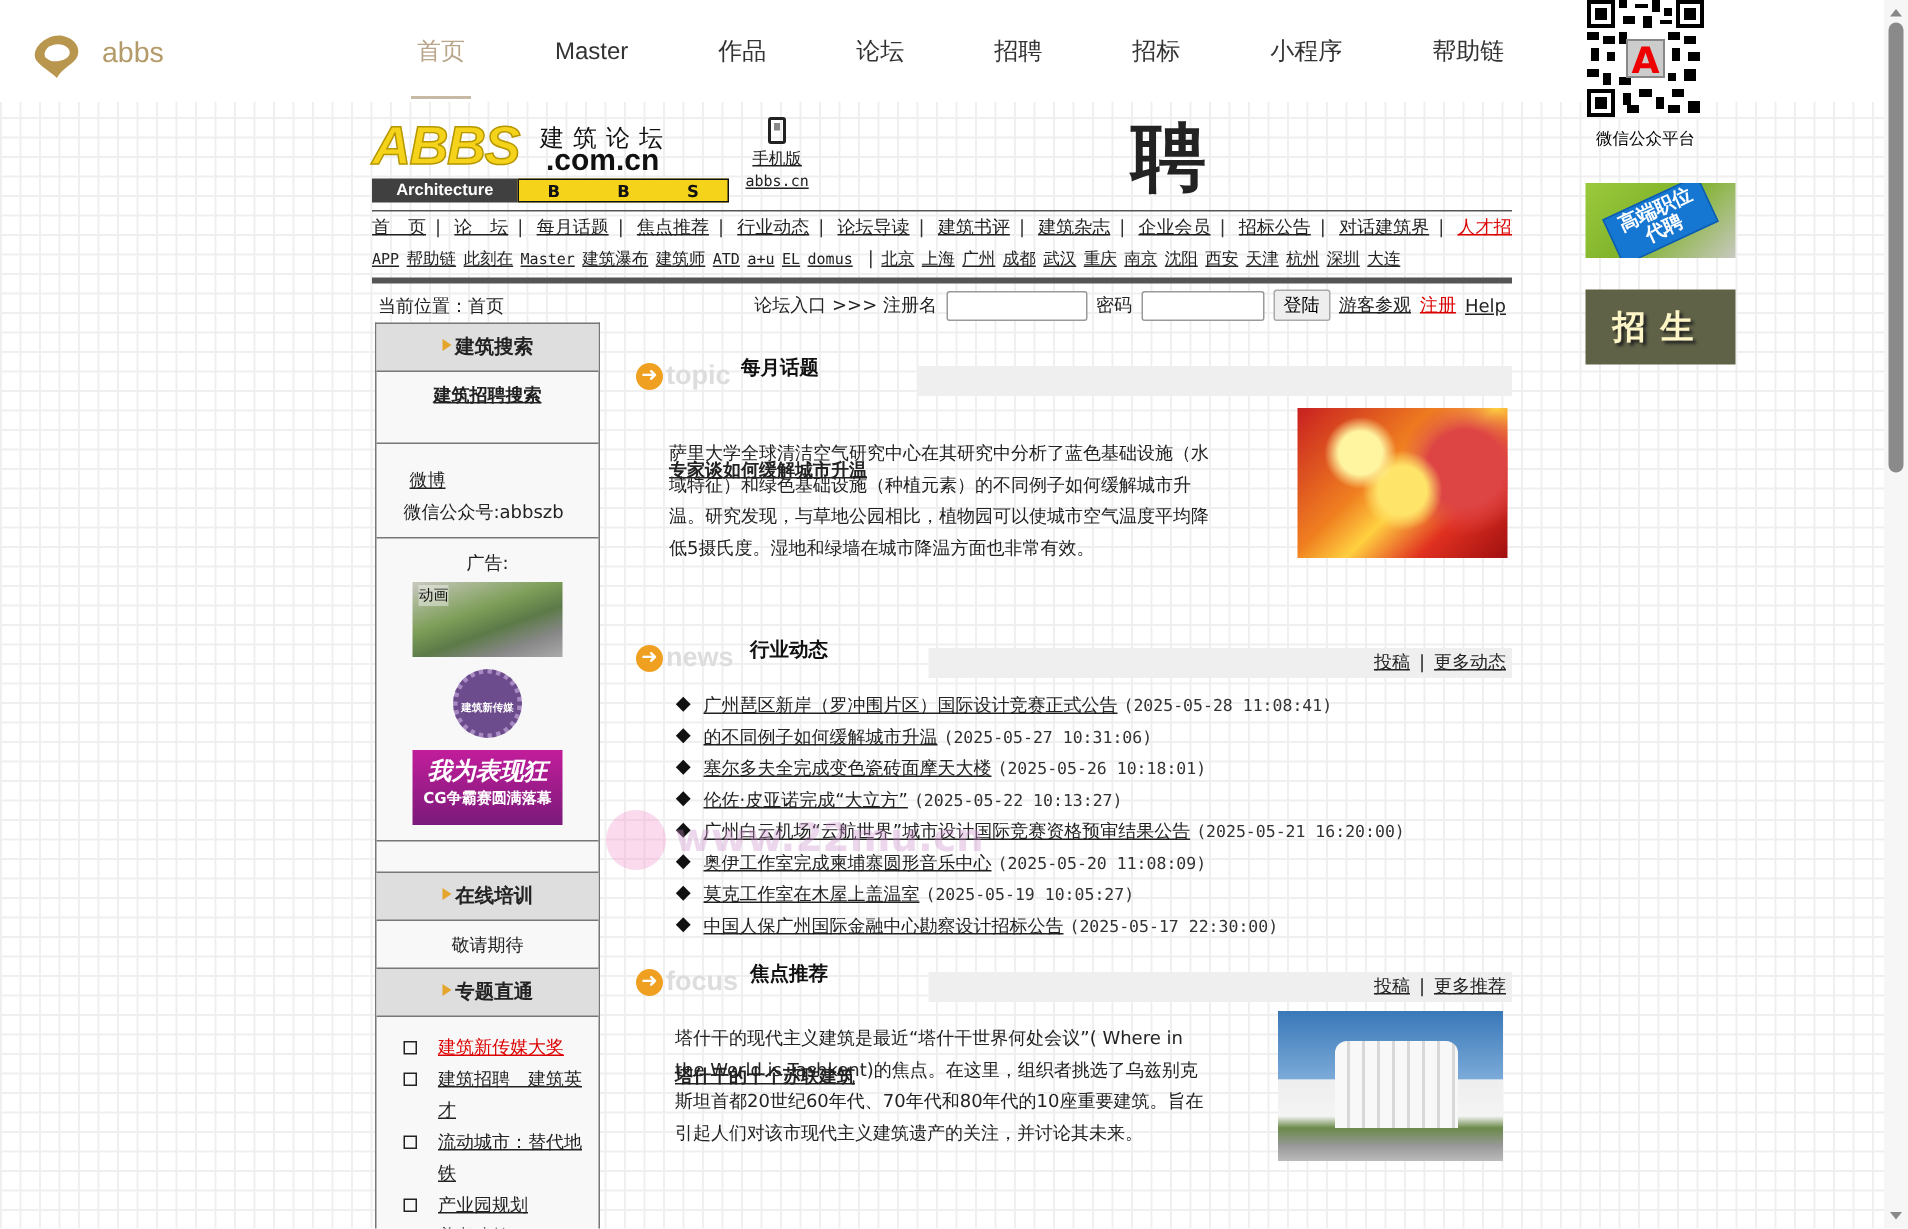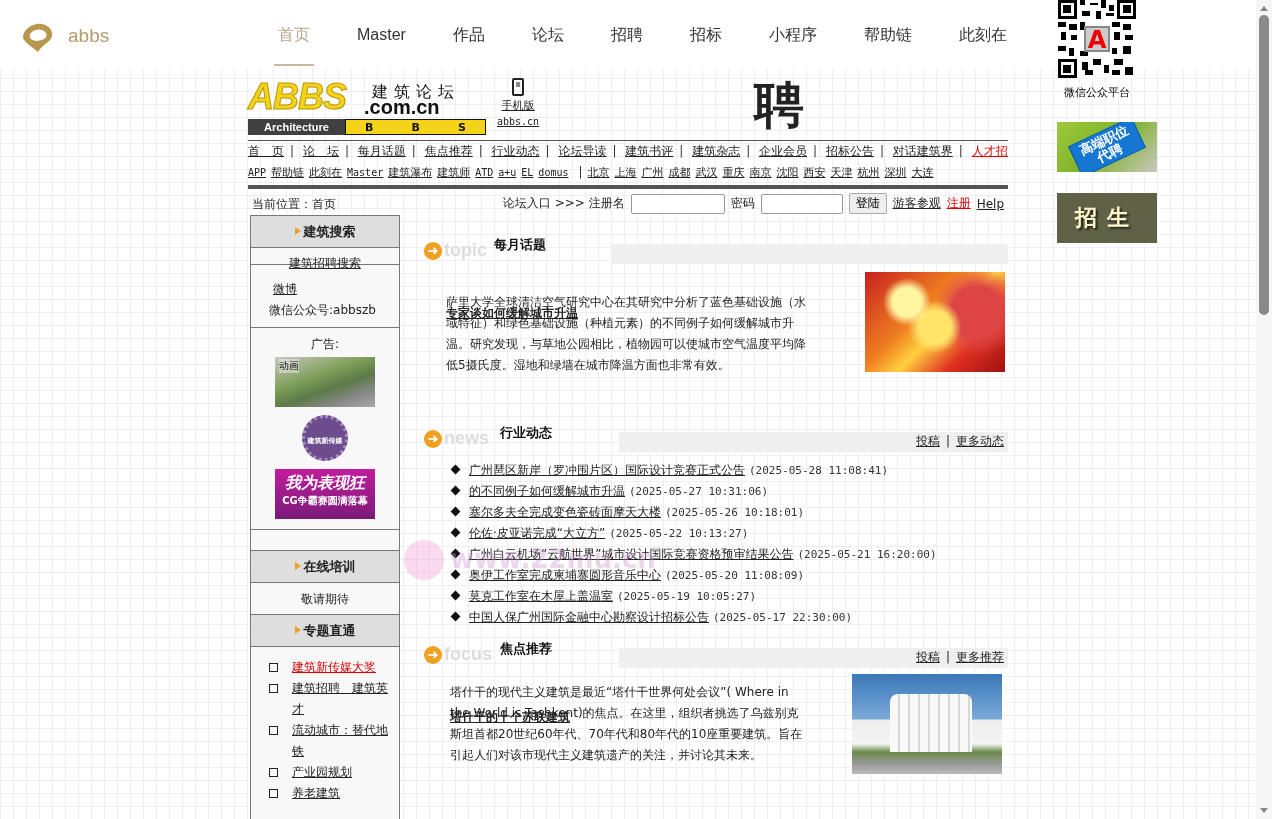--- a/index.html
+++ b/index.html
@@ -15,21 +15,21 @@
     background-size: 13px 13px;
     position: relative;
   }
   a { color: #222; text-decoration: underline; }
 
   
   .topbar { position: absolute; left: 0; top: 0; width: 1256px; height: 68px; background: #fff; }
   .brand { position: absolute; left: 18px; top: 18px; display: flex; align-items: center; gap: 10px; }
   .brand-logo { width: 40px; height: 36px; }
   .brand-name { color: #b39b6a; font-size: 19px; font-family: "Liberation Sans", sans-serif; }
-  .mainnav { position: absolute; left: 262px; top: 0; height: 68px; display: flex; }
+  .mainnav { position: absolute; left: 262px; top: 0; height: 68px; display: flex; gap: 13px; }
   .mainnav .item { position: relative; height: 68px; line-height: 70px; font-size: 16px; color: #333; padding: 0 16px; margin-right: 15px; font-family: "Liberation Sans", sans-serif; cursor: pointer; }
   .mainnav .item.active { color: #b8a58a; }
   .mainnav .item.active::after { content: ""; position: absolute; left: 12px; right: 12px; bottom: 2px; height: 2px; background: #c7b9a3; }
 
   
   .qr { position: absolute; left: 1057px; top: 0; width: 80px; text-align: center; }
   .qr-code { width: 78px; height: 78px; background: #fff; position: relative; }
   .qr-caption { font-size: 11px; color: #000; margin-top: 4px; }
 
   
@@ -43,21 +43,21 @@
   .scroll-up, .scroll-down { position: absolute; left: 4px; width: 0; height: 0; border-left: 4px solid transparent; border-right: 4px solid transparent; }
   .scroll-up { top: 6px; border-bottom: 5px solid #888; }
   .scroll-down { bottom: 6px; border-top: 5px solid #888; }
   .scroll-thumb { position: absolute; left: 3px; top: 15px; width: 10px; height: 300px; background: #8a8a8a; border-radius: 5px; }
 
   
   .wrap { position: absolute; left: 248px; top: 68px; width: 760px; }
   .header-row { position: relative; height: 72px; }
   .abbs-logo { position: absolute; left: 0; top: 12px; width: 238px; height: 56px; }
   .abbs-big { position: absolute; left: 0; top: 0; width: 110px; height: 34px; font-family: "Liberation Sans", sans-serif; font-weight: 900; font-size: 36px; line-height: 34px; color: #f5d31a; -webkit-text-stroke: 1px #b69700; letter-spacing: -1px; font-style: italic; }
-  .abbs-cn { position: absolute; left: 124px; top: 2px; font-size: 16px; letter-spacing: 6px; font-family: "DejaVu Serif", serif; color: #111; }
+  .abbs-cn { position: absolute; left: 112px; top: 2px; font-size: 16px; letter-spacing: 6px; font-family: "DejaVu Serif", serif; color: #111; }
   .abbs-dot { position: absolute; left: 116px; top: 16px; font-family: "Liberation Sans", sans-serif; font-weight: 900; font-size: 20px; color: #111; }
   .abbs-bar { position: absolute; left: 0; top: 39px; width: 238px; height: 16px; display: flex; }
   .abbs-bar .arch { width: 97px; background: #404040; color: #fff; font-weight: bold; font-size: 11px; line-height: 16px; text-align: center; font-family: "Liberation Sans", sans-serif; }
   .abbs-bar .bbs { flex: 1; background: #f5d31a; display: flex; justify-content: space-around; font-weight: bold; font-size: 11px; line-height: 16px; color: #111; border: 1px solid #111; }
   .mobile { position: absolute; left: 249px; top: 10px; text-align: center; font-size: 11px; }
   .mobile .phone { width: 12px; height: 18px; margin: 0 auto 2px; border: 2px solid #222; border-radius: 2px; position: relative; }
   .mobile .phone::after { content: ""; position: absolute; left: 2px; top: 2px; width: 4px; height: 5px; background: #888; }
   .mobile a { display: block; line-height: 16px; }
   .mobile .abbscn { font-family: "DejaVu Sans Mono", monospace; font-size: 10px; }
   .pin { position: absolute; left: 506px; top: 4px; font-size: 50px; font-weight: bold; color: #222; font-family: "DejaVu Sans", sans-serif; }
@@ -77,21 +77,21 @@
   .login input { width: 94px; height: 20px; border: 1px solid #999; border-radius: 2px; background: #fff; }
   .login input.pw { width: 82px; }
   .login button { height: 21px; padding: 0 6px; font-size: 12px; border: 1px solid #aaa; background: #eee; border-radius: 2px; font-family: Liberation Mono, monospace; }
   .login .red { color: #d00; }
 
   
   .side { position: absolute; left: 2px; top: 147px; width: 150px; border: 1px solid #777; border-bottom: none; background: #f8f8f8; height: 620px; }
   .side-head { height: 32px; line-height: 32px; background: #dedede; text-align: center; font-weight: bold; font-size: 13px; border-bottom: 1px solid #777; }
   .side-head .tri { display: inline-block; width: 0; height: 0; border-top: 4px solid transparent; border-bottom: 4px solid transparent; border-left: 6px solid #e4a52a; margin-right: 3px; vertical-align: 1px; }
   .side-cell { text-align: center; border-bottom: 1px solid #777; font-size: 12px; }
-  .side-cell.search { height: 17px; line-height: 31px; }
+  .side-cell.search { height: 48px; line-height: 31px; font-weight: bold; }
   .side-cell.weibo { height: 63px; padding-top: 14px; text-align: left; padding-left: 22px; line-height: 21px; }
   .side-cell.weibo .wx { margin-left: -4px; }
   .side-cell.ads { height: 202px; padding-top: 8px; }
   .ad-img { width: 100px; margin: 4px auto 0; position: relative; }
   .ad-anim { height: 50px; background: linear-gradient(160deg, #c9c9c0 0%, #7d9e58 40%, #5c7a48 60%, #888 80%, #aaa 100%); }
   .ad-anim span { position: absolute; left: 4px; top: 2px; font-size: 10px; color: #111; background: rgba(255,255,255,0.4); }
   .ad-seal { width: 46px; height: 46px; border-radius: 50%; background: #6d4c8e; color: #fff; font-size: 7px; line-height: 46px; text-align: center; margin-top: 8px; font-weight: bold; border: 3px dotted #a88ac2; }
   .ad-cg { height: 50px; background: linear-gradient(180deg, #c21d9b, #7a1a7a); color: #fff; text-align: center; margin-top: 8px; padding-top: 4px; }
   .ad-cg .t1 { font-size: 16px; font-weight: bold; font-style: italic; }
   .ad-cg .t2 { font-size: 10px; font-weight: bold; }

